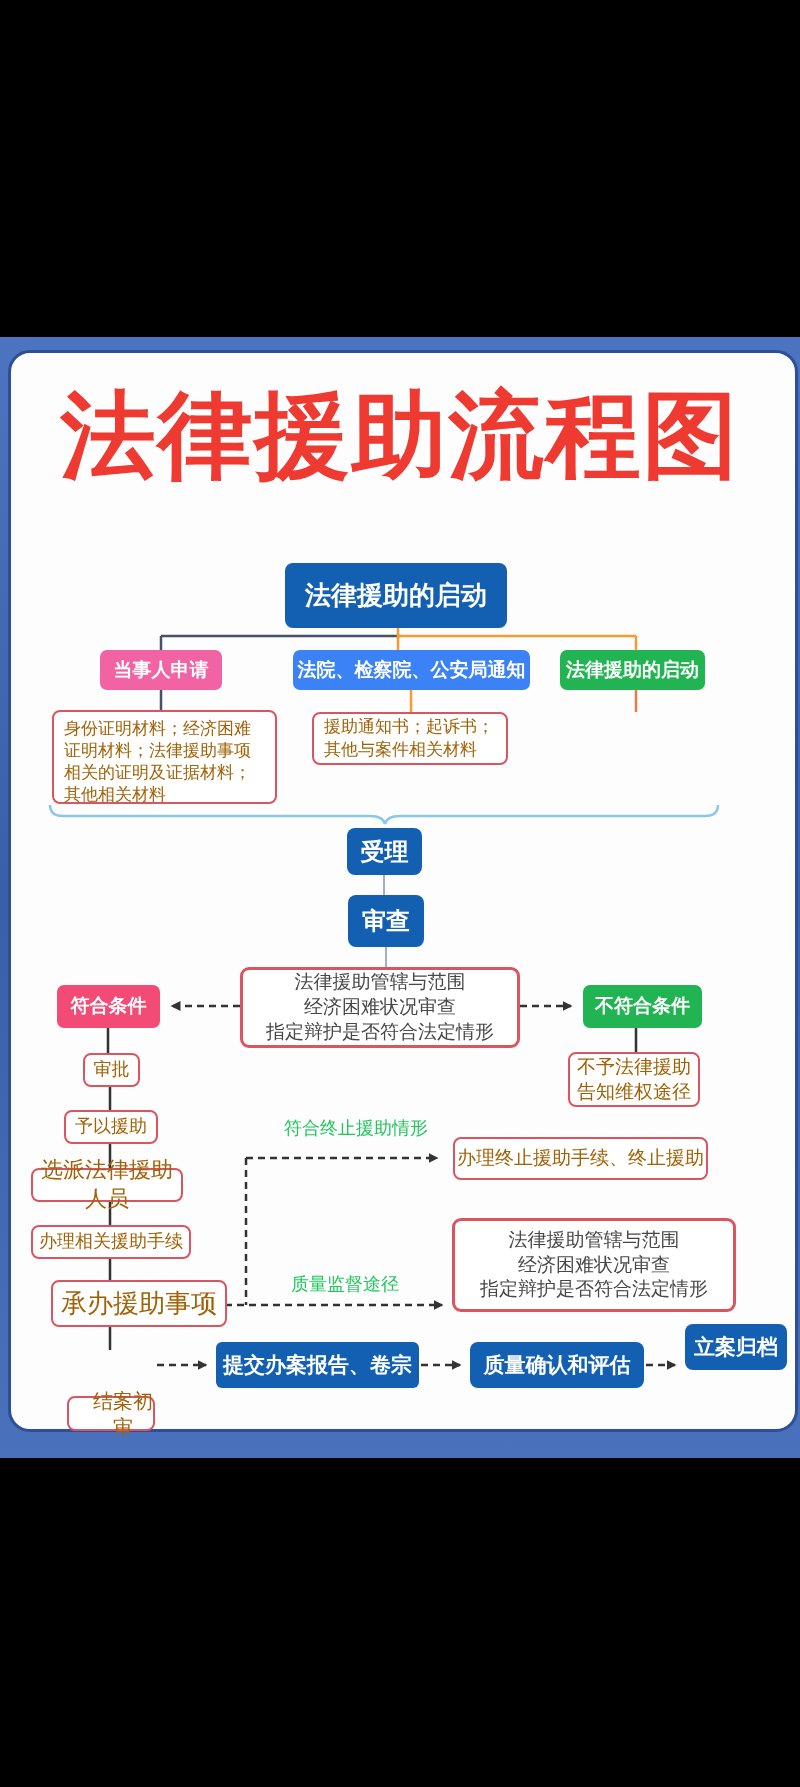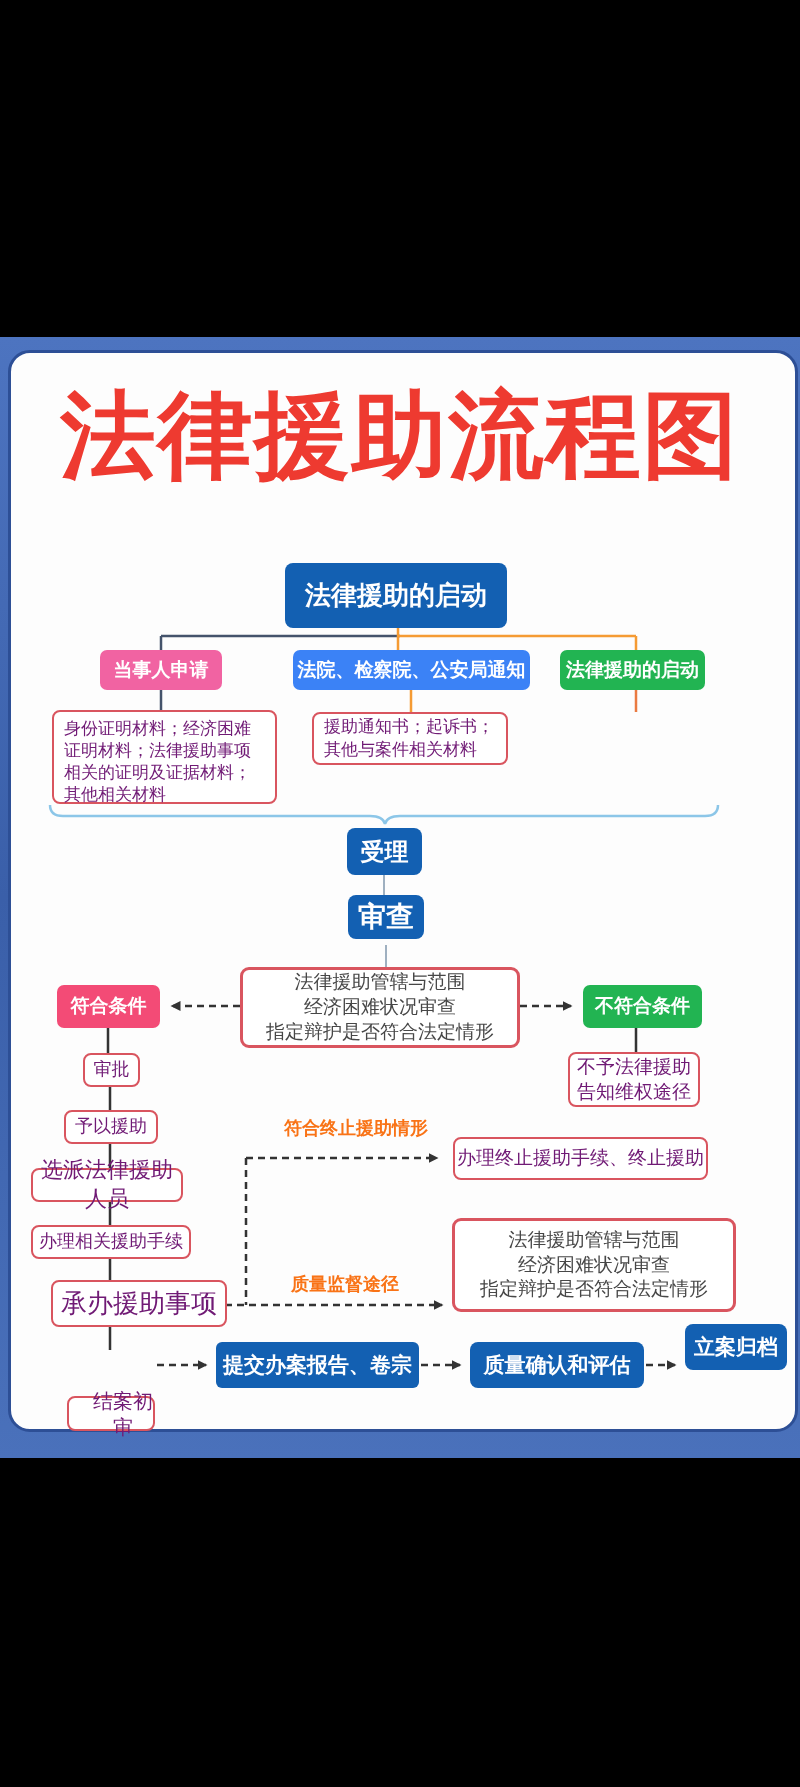--- a/index.html
+++ b/index.html
@@ -12,25 +12,25 @@
   .title{position:absolute;left:0;top:383px;width:800px;text-align:center;
          font-size:95px;font-weight:900;color:#ee3a30;letter-spacing:2px;line-height:1.1;}
   svg.wires{position:absolute;left:0;top:0;width:800px;height:1787px;z-index:1;}
   .box{position:absolute;z-index:2;display:flex;align-items:center;justify-content:center;
        text-align:center;box-sizing:border-box;line-height:1.3;}
   .blue{background:#1360b2;color:#fff;font-weight:bold;border-radius:8px;}
   .pink{background:#f163a2;color:#fff;font-weight:bold;border-radius:7px;}
   .rose{background:#f34b76;color:#fff;font-weight:bold;border-radius:7px;}
   .orange{background:#3b82f6;color:#fff;font-weight:bold;border-radius:7px;}
   .green{background:#22b452;color:#fff;font-weight:bold;border-radius:7px;}
-  .outline{background:#fff;border:2.5px solid #d9555f;border-radius:8px;color:#701a75;}
+  .outline{background:#fff;border:2.5px solid #d9555f;border-radius:8px;color:#a16207;}
   .outline3{background:#fff;border:3px solid #d9555f;border-radius:9px;color:#474747;}
   .left-text{justify-content:flex-start;text-align:left;padding:6px 10px;}
   .pre{white-space:pre-line;}
-  .flow-label{position:absolute;z-index:2;color:#f97316;font-weight:bold;font-size:18px;}
+  .flow-label{position:absolute;z-index:2;color:#22c55e;font-weight:normal;font-size:18px;}
 </style>
 </head>
 <body>
 
 <div id="screen">
 
   <div class="blue-band"></div>
   <div class="card"></div>
 
   <div class="title">法律援助流程图</div>
@@ -67,21 +67,21 @@
   <div class="box blue" style="left:285px;top:563px;width:222px;height:65px;font-size:26px;">法律援助的启动</div>
 
   <div class="box pink" style="left:100px;top:650px;width:122px;height:40px;font-size:19px;">当事人申请</div>
   <div class="box orange" style="left:293px;top:650px;width:237px;height:40px;font-size:19px;">法院、检察院、公安局通知</div>
   <div class="box green" style="left:560px;top:650px;width:145px;height:40px;font-size:19px;">法律援助的启动</div>
 
   <div class="box outline left-text" style="left:52px;top:710px;width:225px;height:94px;font-size:17px;align-items:flex-start;">身份证明材料；经济困难证明材料；法律援助事项相关的证明及证据材料；其他相关材料</div>
   <div class="box outline left-text" style="left:312px;top:712px;width:196px;height:53px;font-size:17px;">援助通知书；起诉书；其他与案件相关材料</div>
 
   <div class="box blue" style="left:347px;top:828px;width:75px;height:47px;font-size:24px;">受理</div>
-  <div class="box blue" style="left:348px;top:895px;width:76px;height:44px;font-size:28px;">审查</div>
+  <div class="box blue" style="left:348px;top:895px;width:76px;height:52px;font-size:24px;">审查</div>
 
   <div class="box outline3 pre" style="left:240px;top:967px;width:280px;height:81px;font-size:19px;">法律援助管辖与范围
 经济困难状况审查
 指定辩护是否符合法定情形</div>
 
   <div class="box rose" style="left:57px;top:985px;width:103px;height:43px;font-size:19px;">符合条件</div>
   <div class="box green" style="left:583px;top:985px;width:119px;height:43px;font-size:19px;">不符合条件</div>
 
   <div class="box outline" style="left:83px;top:1053px;width:57px;height:34px;font-size:18px;">审批</div>
   <div class="box outline" style="left:64px;top:1110px;width:94px;height:34px;font-size:18px;">予以援助</div>

